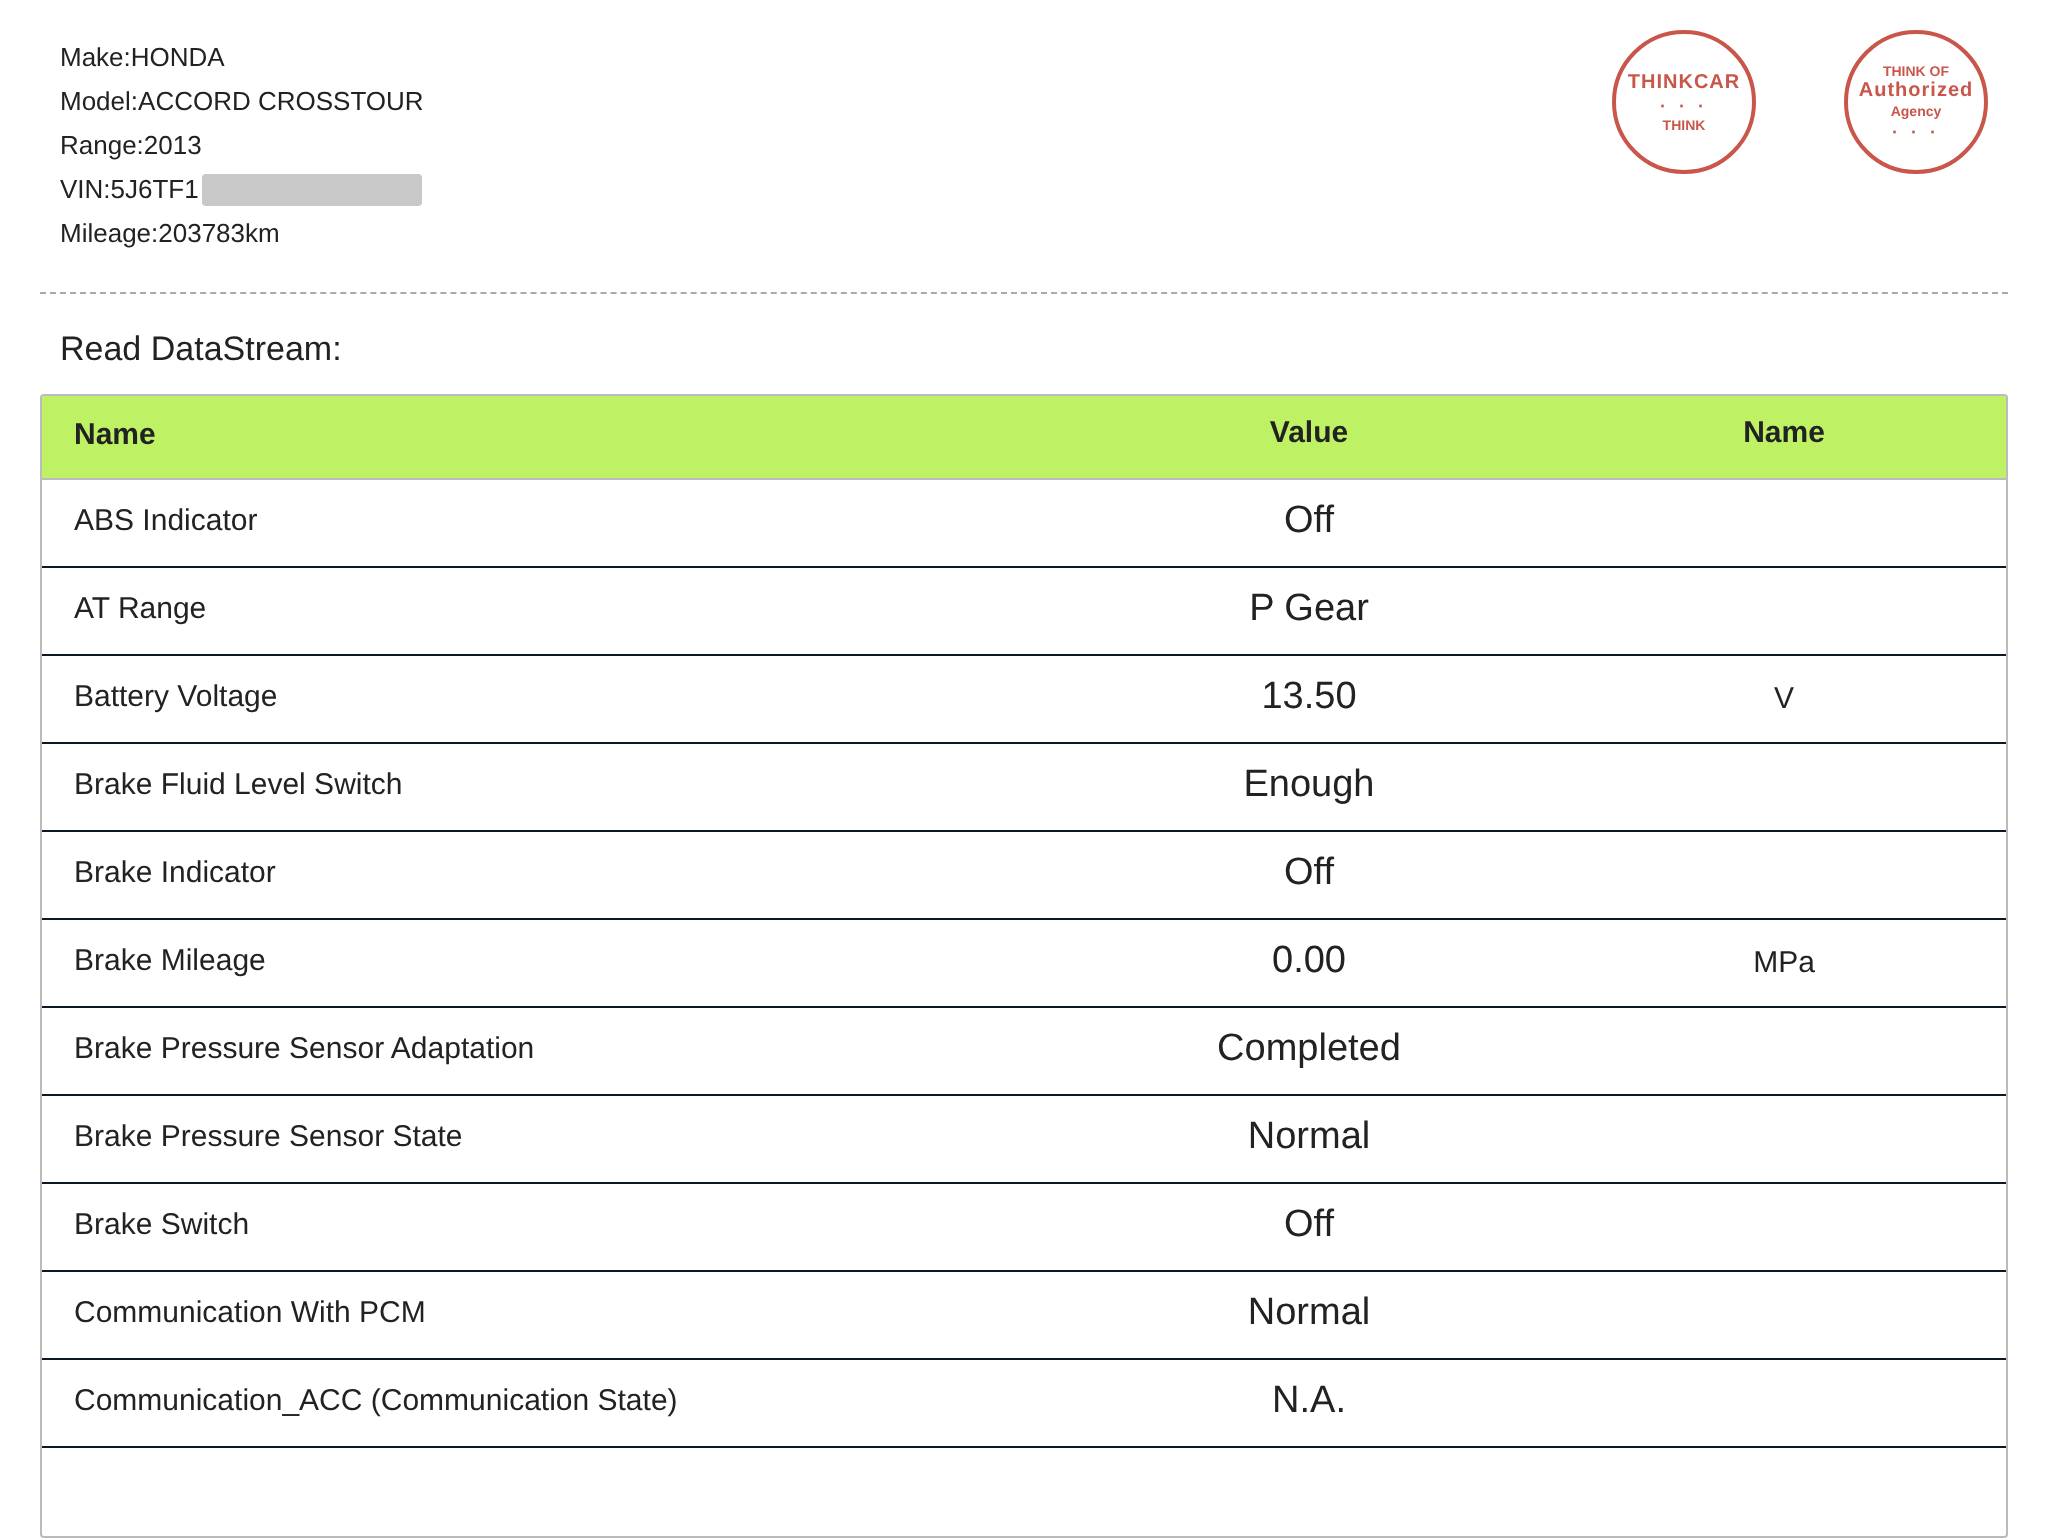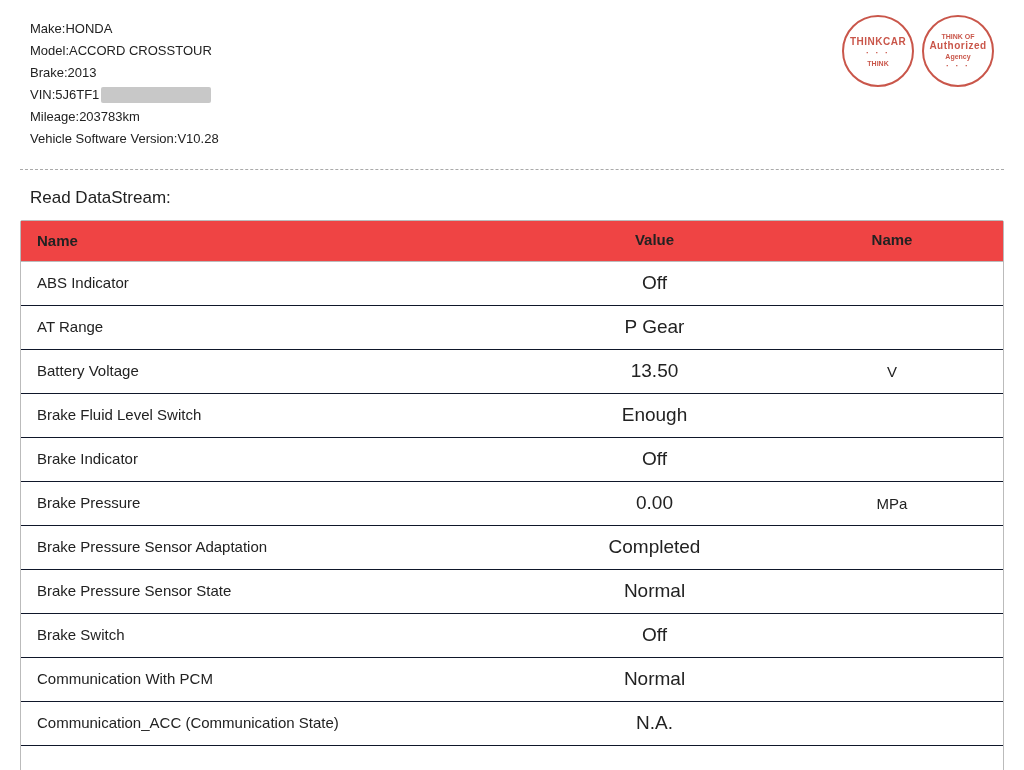--- a/index.html
+++ b/index.html
@@ -59,20 +59,21 @@
       display: flex;
       flex-direction: column;
       align-items: center;
       justify-content: center;
       color: #c0392b;
       font-size: 8px;
       font-weight: bold;
       text-align: center;
       opacity: 0.85;
       padding: 6px;
+      margin-left: 36px;
     }
 
     .stamp .stamp-main {
       font-size: 10px;
       font-weight: 900;
       letter-spacing: 0.5px;
     }
 
     .stamp .stamp-sub {
       font-size: 7px;
@@ -101,21 +102,21 @@
       margin: 0 20px;
       border: 1.5px solid #bbb;
       border-radius: 2px;
     }
 
     .table-header {
       display: grid;
       grid-template-columns: 2fr 1.2fr 0.8fr;
       padding: 10px 16px;
       border-bottom: 1.5px solid #bbb;
-      background: #ef4444;
+      background: #bef264;
     }
 
     .table-header span {
       font-weight: bold;
       font-size: 15px;
     }
 
     .table-header .col-value,
     .table-header .col-unit {
       text-align: center;
@@ -151,27 +152,26 @@
       font-size: 15px;
       color: #222;
     }
   </style>
 </head>
 <body>
 
 <div class="header-section">
   <p>Make:HONDA</p>
   <p>Model:ACCORD CROSSTOUR</p>
-  <p>Brake:2013</p>
+  <p>Range:2013</p>
   <p class="vin-row">
     <span>VIN:5J6TF1</span>
       <span class="vin-redacted"></span>
   </p>
   <p>Mileage:203783km</p>
-  <p>Vehicle Software Version:V10.28</p>
 
   <div class="stamps-container">
     <div class="stamp">
       <div class="stamp-main">THINKCAR</div>
       <div class="stamp-dots">· · ·</div>
       <div class="stamp-sub">THINK</div>
     </div>
     <div class="stamp">
       <div class="stamp-sub">THINK OF</div>
       <div class="stamp-main">Authorized</div>
@@ -211,21 +211,21 @@
         <div class="col-name">Brake Fluid Level Switch</div>
         <div class="col-value">Enough</div>
         <div class="col-unit"></div>
       </div>
       <div class="table-row">
         <div class="col-name">Brake Indicator</div>
         <div class="col-value">Off</div>
         <div class="col-unit"></div>
       </div>
       <div class="table-row">
-        <div class="col-name">Brake Pressure</div>
+        <div class="col-name">Brake Mileage</div>
         <div class="col-value">0.00</div>
         <div class="col-unit">MPa</div>
       </div>
       <div class="table-row">
         <div class="col-name">Brake Pressure Sensor Adaptation</div>
         <div class="col-value">Completed</div>
         <div class="col-unit"></div>
       </div>
       <div class="table-row">
         <div class="col-name">Brake Pressure Sensor State</div>

